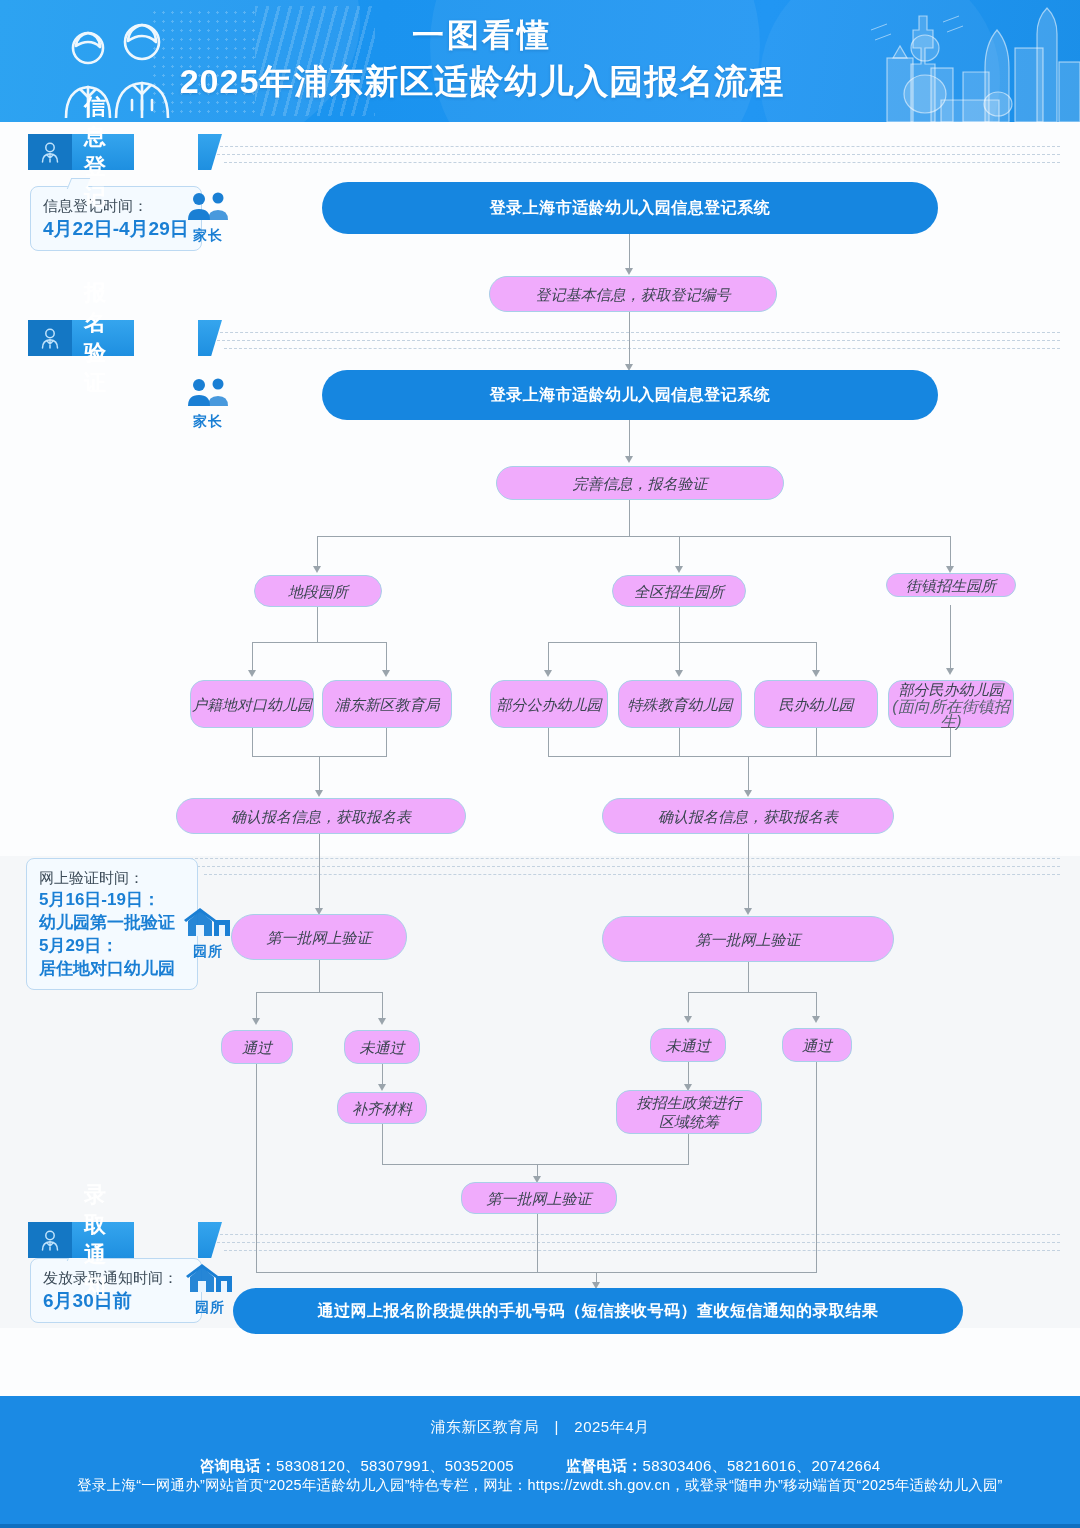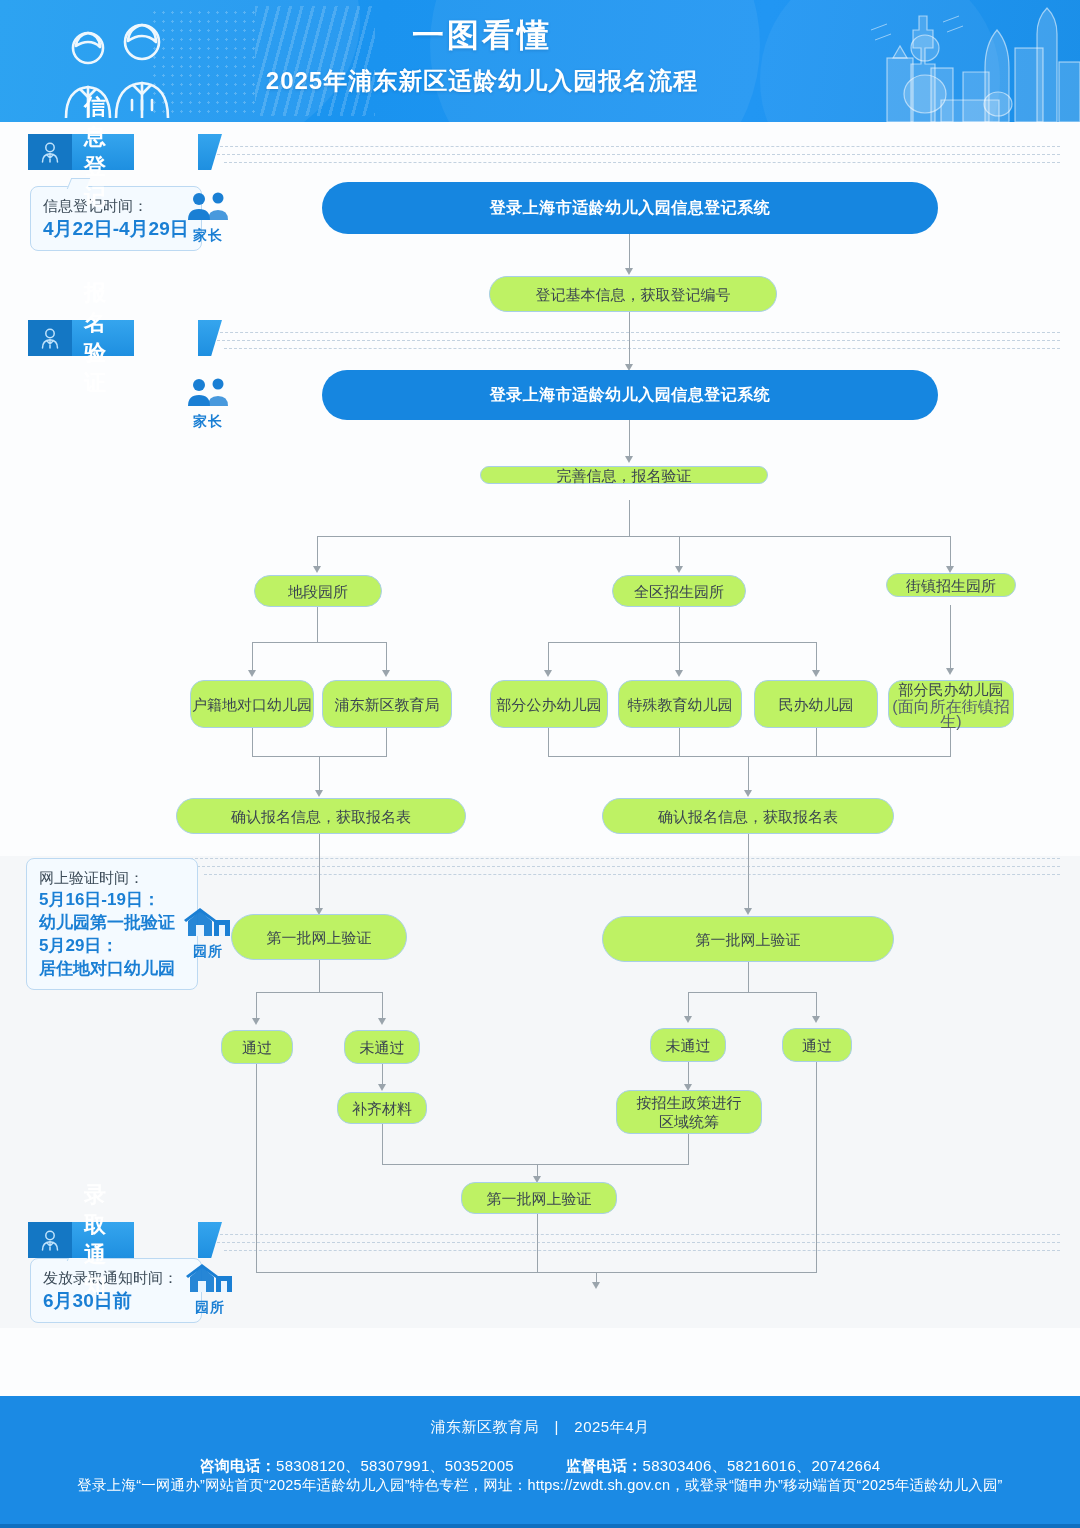--- a/index.html
+++ b/index.html
@@ -21,21 +21,21 @@
   .hdr-blob.b2{width:330px;height:330px;left:430px;top:-120px;background:rgba(255,255,255,.06);}
   .hdr-blob.b3{width:240px;height:240px;left:760px;top:-40px;background:rgba(255,255,255,.05);}
   .hdr-stripes{position:absolute;left:255px;top:6px;width:120px;height:110px;
     background:repeating-linear-gradient(105deg,rgba(255,255,255,.16) 0 3px,transparent 3px 11px);}
   .hdr-dots{position:absolute;left:150px;top:8px;width:110px;height:110px;
     background-image:radial-gradient(rgba(255,255,255,.22) 1.3px,transparent 1.4px);
     background-size:9px 9px;}
   .hdr-title-wrap{position:absolute;left:0;top:16px;width:964px;text-align:center;z-index:5;}
   .hdr-t1{color:#ffffff;font-size:32px;font-weight:bold;letter-spacing:3px;line-height:38px;
     text-shadow:0 1px 3px rgba(0,60,120,.25);}
-  .hdr-t2{color:#ffffff;font-size:24px;font-weight:bold;letter-spacing:1px;line-height:46px;margin-top:4px;
+  .hdr-t2{color:#ffffff;font-size:34px;font-weight:bold;letter-spacing:1px;line-height:46px;margin-top:4px;
     text-shadow:0 1px 3px rgba(0,60,120,.25);text-align:center;}
   .hdr-people{position:absolute;left:46px;top:14px;width:160px;height:104px;z-index:4;}
   .hdr-city{position:absolute;right:0;top:0;width:245px;height:122px;z-index:4;}
 
   
   .shade-band{position:absolute;left:0;top:856px;width:1080px;height:472px;background:#f5f7f9;}
 
   
   .sec-badge{position:absolute;height:36px;z-index:20;}
   .sec-ico{position:absolute;left:0;top:0;width:44px;height:36px;background:#1477c4;
@@ -59,22 +59,22 @@
     background:#f4faff;border-left:1.5px solid #bcd9f2;border-top:1.5px solid #bcd9f2;
     transform:skewX(-22deg);}
 
   
   .actor{position:absolute;width:56px;text-align:center;z-index:18;}
   .actor .a-lbl{font-size:14px;color:#1a7fd4;font-weight:bold;margin-top:1px;letter-spacing:1px;}
 
   
   .node{position:absolute;box-sizing:border-box;display:flex;align-items:center;justify-content:center;
     text-align:center;z-index:10;}
-  .node.pill{background:#bef264;border:1.3px solid #a8cfe8;border-radius:24px;
-    color:#3a4550;font-size:15px;line-height:19px;}
+  .node.pill{background:#f0abfc;border:1.3px solid #a8cfe8;border-radius:24px;
+    color:#3a4550;font-size:15px;line-height:19px;font-style:italic;}
   .node.pill.r14{border-radius:14px;}
   .node.solid{background:#1686e0;border:none;border-radius:26px;color:#ffffff;
     font-size:16px;font-weight:bold;letter-spacing:.5px;}
   .node.solid.big{border-radius:30px;font-size:16px;}
   .node .sub{display:block;font-size:16px;line-height:15px;color:#55616d;}
 
   
   .ln{position:absolute;background:#9aa4ac;z-index:5;}
   .ln.v{width:1.2px;}
   .ln.h{height:1.2px;}
@@ -216,21 +216,21 @@
           <path d="M22 28 q0 -10 10 -10 q10 0 10 10 z" opacity=".8"></path>
       </g>
     </svg>
     <div class="a-lbl">家长</div>
   </div>
 
   <div class="node solid big" style="left:322px;top:370px;width:616px;height:50px;">登录上海市适龄幼儿入园信息登记系统</div>
   <div class="ln v" style="left:629px;top:420px;height:40px;"></div>
   <div class="arw" style="left:625px;top:456px;"></div>
 
-  <div class="node pill" style="left:480px;top:466px;width:288px;height:18px;">完善信息，报名验证</div>
+  <div class="node pill" style="left:496px;top:466px;width:288px;height:34px;">完善信息，报名验证</div>
 
   <div class="ln v" style="left:629px;top:500px;height:36px;"></div>
   <div class="ln h" style="left:317px;top:536px;width:634px;"></div>
   <div class="ln v" style="left:317px;top:536px;height:34px;"></div>
   <div class="ln v" style="left:679px;top:536px;height:34px;"></div>
   <div class="ln v" style="left:950px;top:536px;height:34px;"></div>
   <div class="arw" style="left:313px;top:566px;"></div>
   <div class="arw" style="left:675px;top:566px;"></div>
   <div class="arw" style="left:946px;top:566px;"></div>
 
@@ -388,20 +388,21 @@
         <path d="M4 15 L16 5 L28 15 L28 30 L4 30 Z" opacity=".95"></path>
         <path d="M16 2 L32 14 L30 16 L16 6 L2 16 L0 14 Z"></path>
         <rect x="12" y="19" width="8" height="11" fill="#eaf5ff"></rect>
         <rect x="30" y="14" width="16" height="16"></rect>
         <rect x="35" y="19" width="6" height="11" fill="#eaf5ff"></rect>
       </g>
     </svg>
     <div class="a-lbl">园所</div>
   </div>
 
+  <div class="node solid" style="left:233px;top:1288px;width:730px;height:46px;">通过网上报名阶段提供的手机号码（短信接收号码）查收短信通知的录取结果</div>
 
   <div class="footer">
     <div class="f-org">浦东新区教育局　|　2025年4月</div>
     <div class="f-tel">
       <b>咨询电话：</b><span>58308120、58307991、50352005</span><span class="gap"></span><b>监督电话：</b><span>58303406、58216016、20742664</span>
     </div>
     <div class="f-note">登录上海“一网通办”网站首页“2025年适龄幼儿入园”特色专栏，网址：https://zwdt.sh.gov.cn，或登录“随申办”移动端首页“2025年适龄幼儿入园”</div>
   </div>
   <div class="footer-strip"></div>
 

